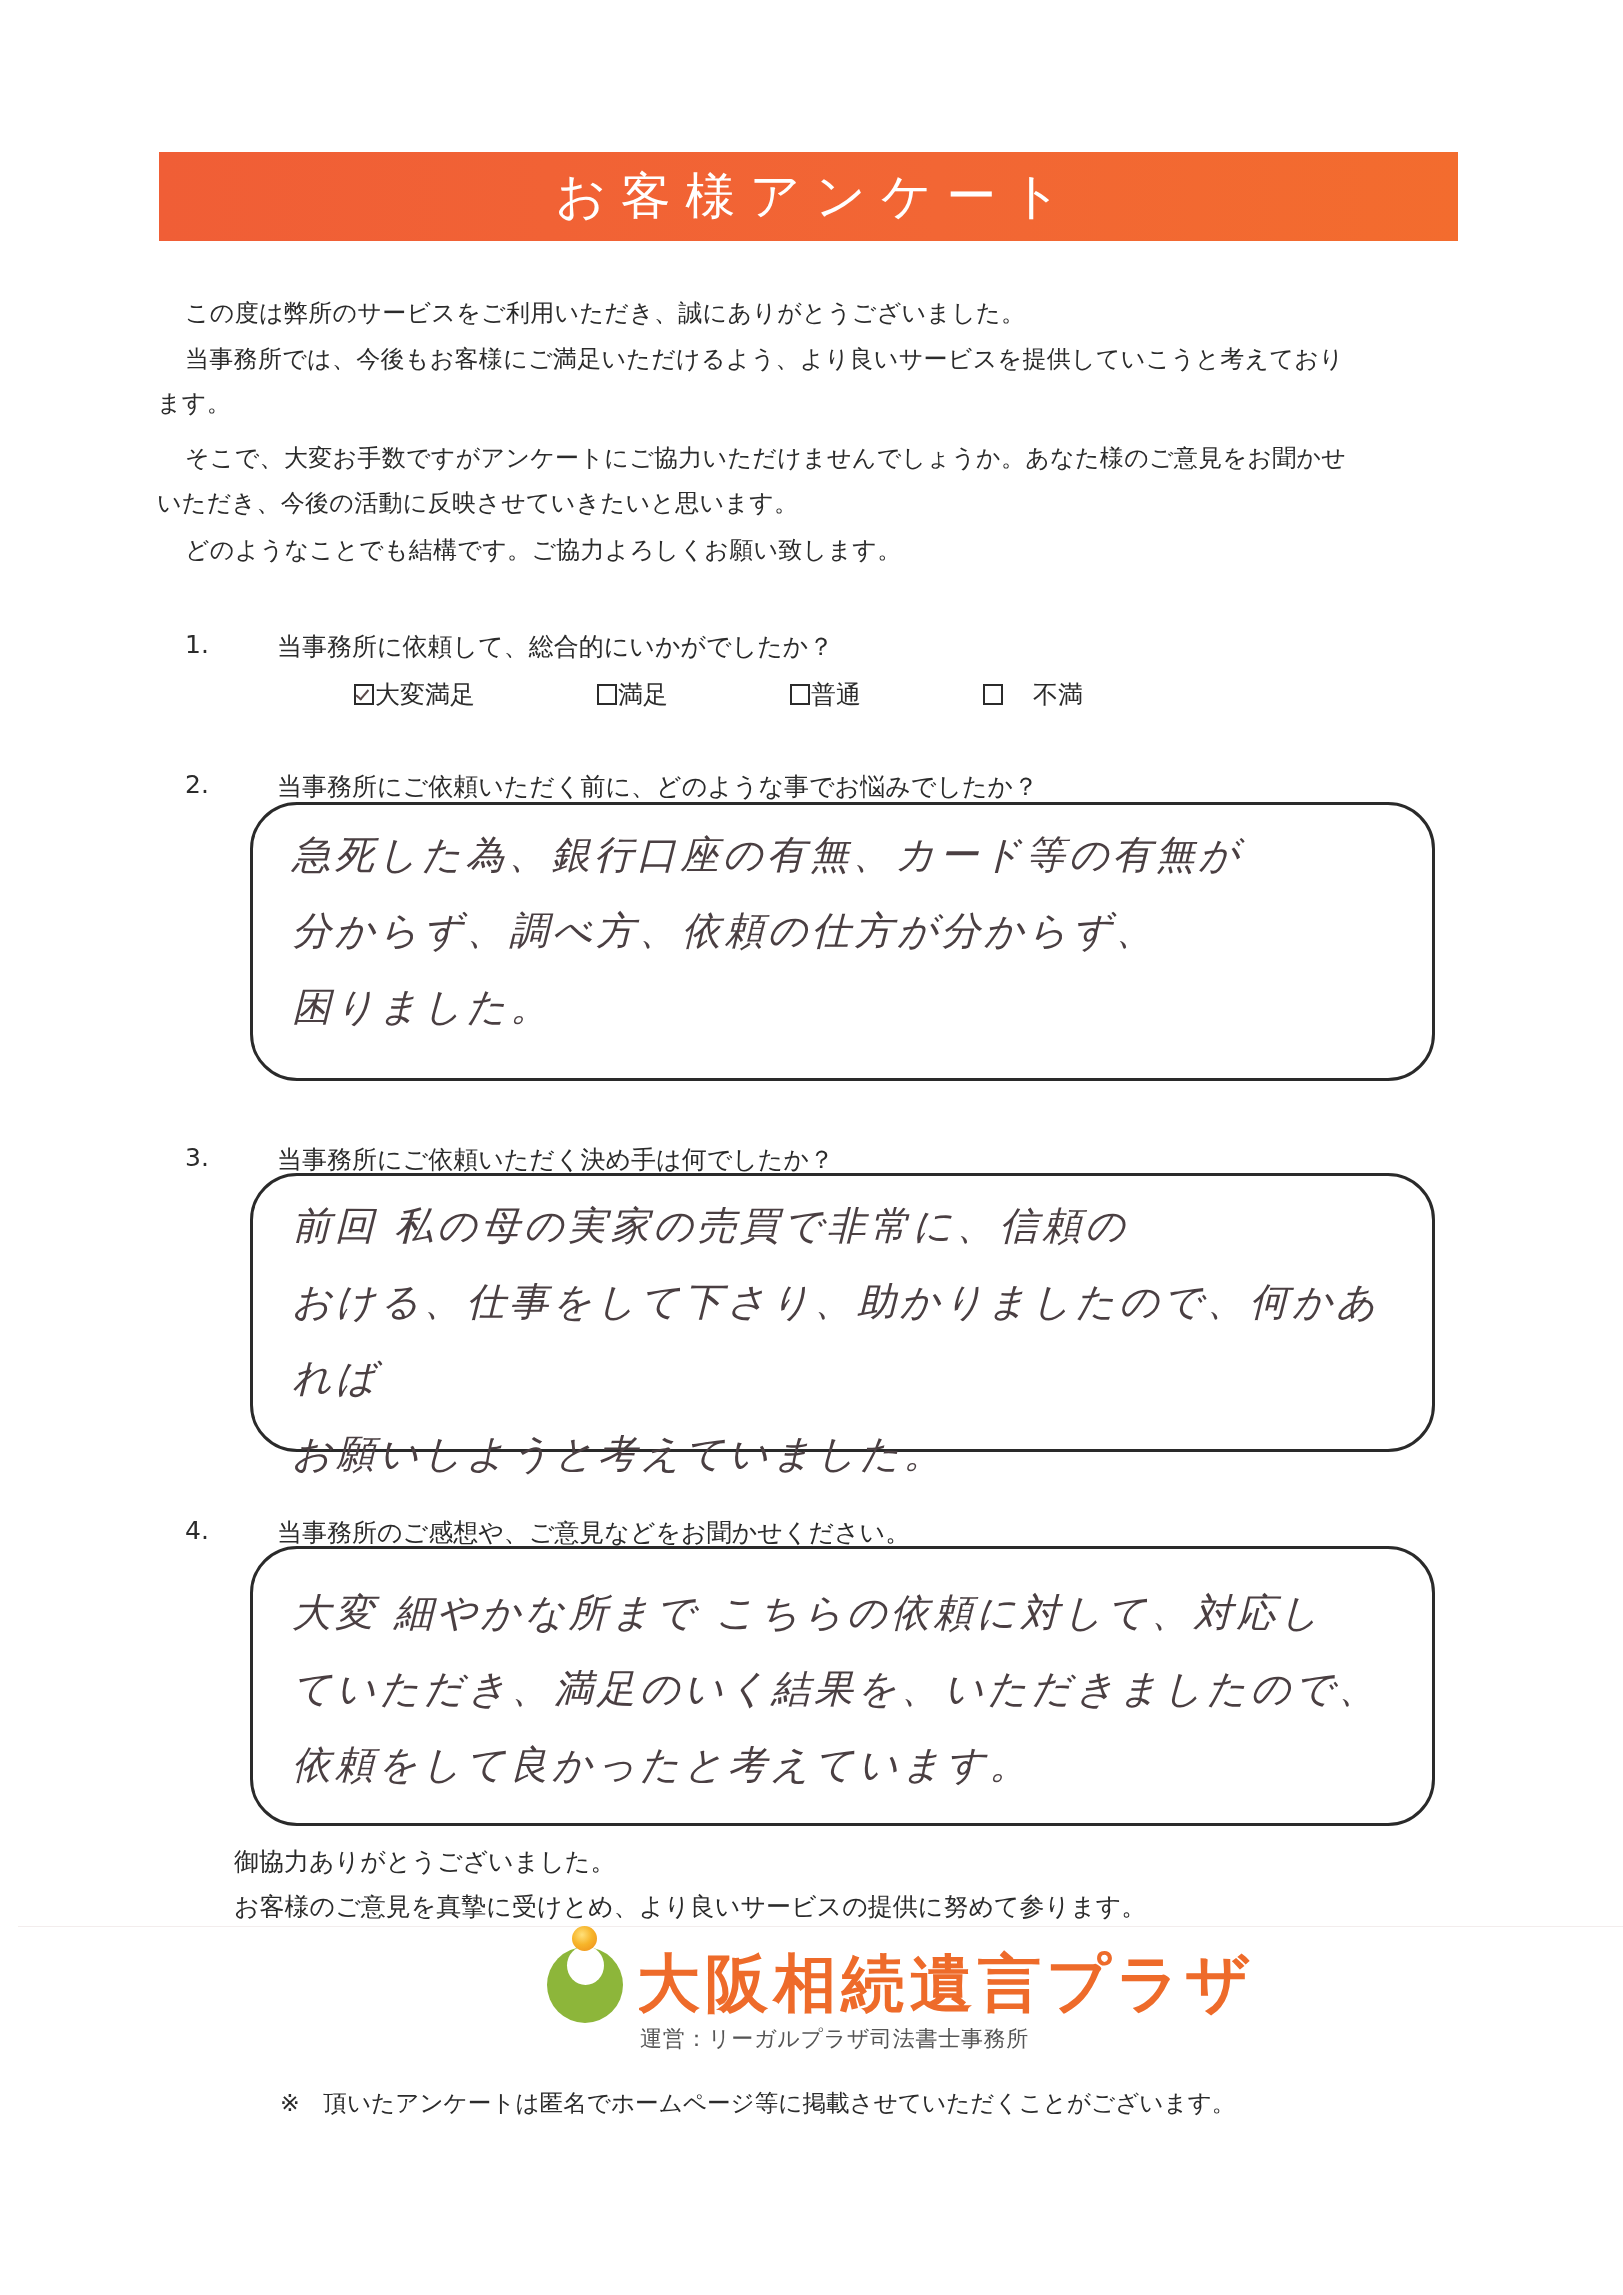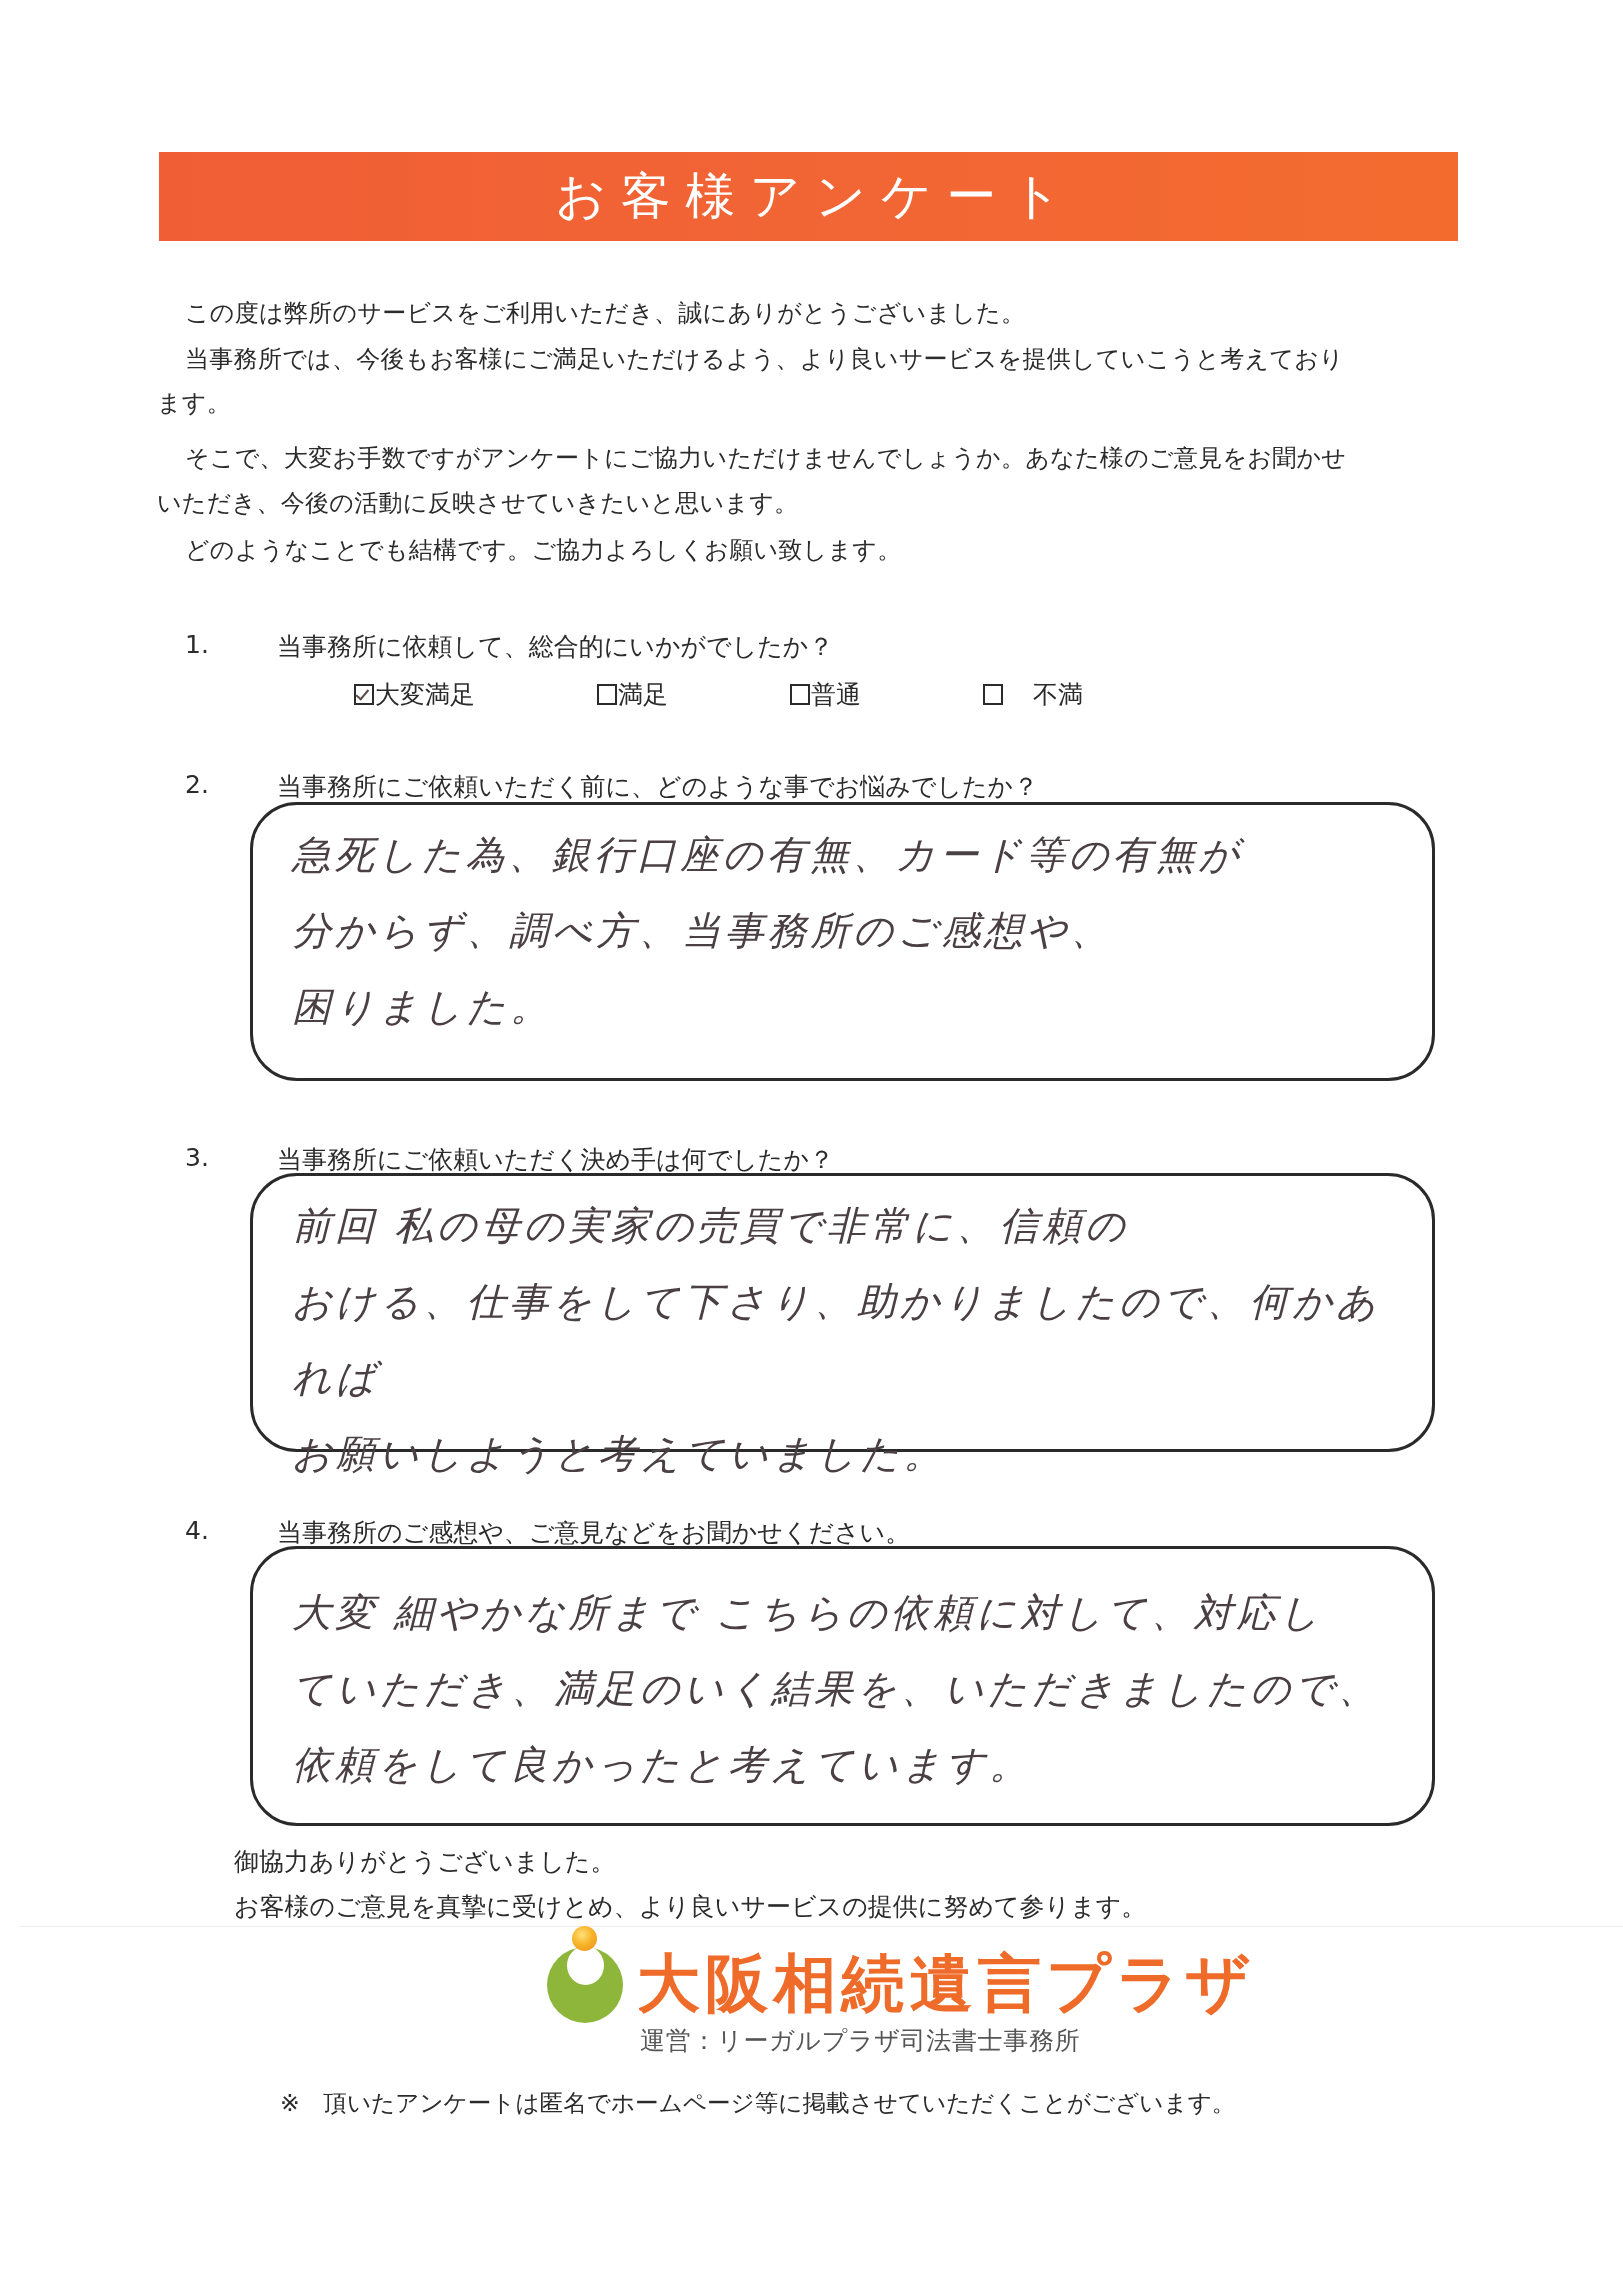--- a/index.html
+++ b/index.html
@@ -41,21 +41,21 @@
     font-size: 39px; line-height: 76px; color: #4a3f42; font-style: italic;
     letter-spacing: 3.9px;
   }
   .closing { font-size: 25px; left: 216px; white-space: nowrap; }
   .logo-wrap { left: 524px; top: 1921px; width: 687px; height: 137px; }
   .logo-mark { position: absolute; left: 5.2px; top: 26px; width: 76px; height: 76px; border-radius: 50%; background: #8DB63A; }
   .logo-mark-hole { position: absolute; left: 19.6px; top: -1.3px; width: 37px; height: 39px; border-radius: 50%; background: #ffffff; }
   .logo-ball { position: absolute; left: 30px; top: 5.2px; width: 25px; height: 25px; border-radius: 50%;
     background: radial-gradient(circle at 40% 35%, #FFE07A 0%, #F7B52A 45%, #EE8A18 100%); }
   .logo-name { position: absolute; left: 95px; top: 31px; font-size: 63px; font-weight: bold; color: #EE6B2A; letter-spacing: 5.2px; white-space: nowrap; line-height: 1; }
-  .logo-sub { position: absolute; left: 98px; top: 103px; font-size: 25px; color: #555555; white-space: nowrap; letter-spacing: 0.7px; }
+  .logo-sub { position: absolute; left: 98px; top: 103px; font-size: 22px; color: #555555; white-space: nowrap; letter-spacing: 0.7px; }
   .note { left: 262px; top: 2087px; font-size: 23.6px; white-space: nowrap; }
   .faint-rule { left: 0; top: 1926px; width: 1623px; height: 1.3px; background: #f3eded; }
 </style>
 </head>
 <body>
 
 <div class="abs banner">
   <span class="banner-title">お客様アンケート</span>
 </div>
 
@@ -84,21 +84,21 @@
 <div class="abs option" style="left:965px; top:678px;gap:29px;">
   <span class="checkbox"></span>
   <span>不満</span>
 </div>
 
 <div class="abs qnum" style="top:770px;">2.</div>
 <div class="abs qtext" style="top:770px;">当事務所にご依頼いただく前に、どのような事でお悩みでしたか？</div>
 <div class="abs answer-box" style="top:802px; height:279px;">
   <div class="handwriting">
     <div>急死した為、銀行口座の有無、カード等の有無が</div>
-    <div>分からず、調べ方、当事務所のご感想や、</div>
+    <div>分からず、調べ方、依頼の仕方が分からず、</div>
     <div>困りました。</div>
   </div>
 </div>
 
 <div class="abs qnum" style="top:1143px;">3.</div>
 <div class="abs qtext" style="top:1143px;">当事務所にご依頼いただく決め手は何でしたか？</div>
 <div class="abs answer-box" style="top:1173px; height:279px;">
   <div class="handwriting">
     <div>前回 私の母の実家の売買で非常に、信頼の</div>
     <div>おける、仕事をして下さり、助かりましたので、何かあれば</div>

